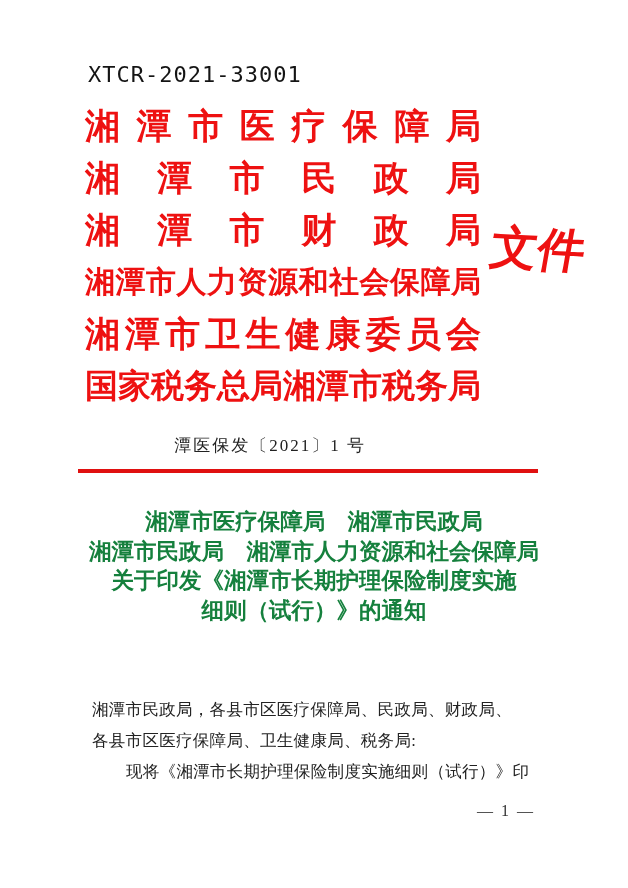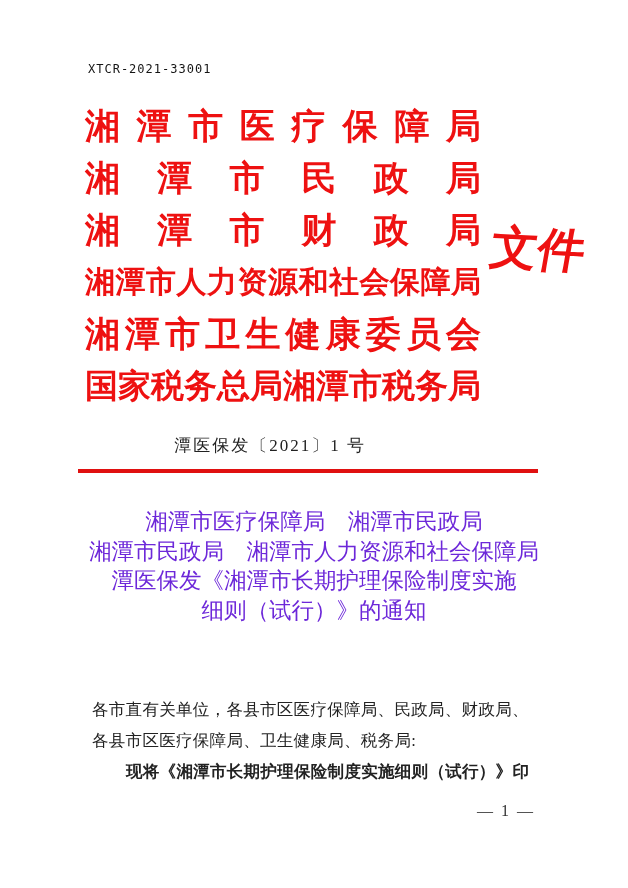--- a/index.html
+++ b/index.html
@@ -7,21 +7,21 @@
     position:relative;
     width:628px;height:888px;
     margin:0 auto;
     background:#ffffff;
     font-family:"Liberation Serif","DejaVu Serif",serif;
     overflow:hidden;
   }
   .doc-code{
     position:absolute;left:88px;top:62px;
     font-family:"DejaVu Sans Mono","Liberation Mono",monospace;
-    font-size:12px;letter-spacing:1px;color:#141414;
+    font-size:22px;letter-spacing:1px;color:#141414;
     white-space:nowrap;
   }
   .header{position:absolute;left:85px;top:100px;width:520px;height:312px;}
   .agency-col{width:396px;}
   .agency-line{
     display:flex;justify-content:space-between;align-items:center;
     height:52px;
     color:#ee1111;font-weight:bold;white-space:nowrap;line-height:1;
   }
   .wenjian{
@@ -34,31 +34,31 @@
     position:absolute;left:0;top:434px;width:540px;
     text-align:center;font-size:17px;color:#222;
     letter-spacing:2px;white-space:nowrap;
   }
   .red-rule{
     position:absolute;left:78px;top:469px;
     width:460px;height:4px;background:#e01010;
   }
   .title{
     position:absolute;left:0;top:507px;width:628px;
-    text-align:center;color:#6d28d9;font-weight:normal;
+    text-align:center;color:#15803d;font-weight:bold;
     font-size:22.5px;line-height:29.5px;
   }
   .title-line{white-space:nowrap;}
   .body{
     position:absolute;left:92px;top:694px;width:448px;
     font-size:16.5px;line-height:31px;color:#222;
     letter-spacing:0.3px;
   }
   .body-line{white-space:nowrap;}
-  .body-line.indent{text-indent:34px;font-weight:bold;}
+  .body-line.indent{text-indent:34px;}
   .page-num{
     position:absolute;left:477px;top:802px;
     font-size:16px;color:#333;letter-spacing:2px;white-space:nowrap;
   }
 </style>
 </head>
 <body>
 
 <div class="page">
 
@@ -137,25 +137,25 @@
     <div class="wenjian">文件</div>
   </div>
 
   <div class="doc-number">潭医保发〔2021〕1 号</div>
 
   <div class="red-rule"></div>
 
   <div class="title">
     <div class="title-line">湘潭市医疗保障局　湘潭市民政局</div>
     <div class="title-line">湘潭市民政局　湘潭市人力资源和社会保障局</div>
-    <div class="title-line">潭医保发《湘潭市长期护理保险制度实施</div>
+    <div class="title-line">关于印发《湘潭市长期护理保险制度实施</div>
     <div class="title-line">细则（试行）》的通知</div>
   </div>
 
   <div class="body">
-    <div class="body-line">各市直有关单位，各县市区医疗保障局、民政局、财政局、</div>
+    <div class="body-line">湘潭市民政局，各县市区医疗保障局、民政局、财政局、</div>
     <div class="body-line">各县市区医疗保障局、卫生健康局、税务局:</div>
     <div class="body-line indent">现将《湘潭市长期护理保险制度实施细则（试行）》印</div>
   </div>
 
   <div class="page-num">— 1 —</div>
 
 </div>
 
 </body></html>

